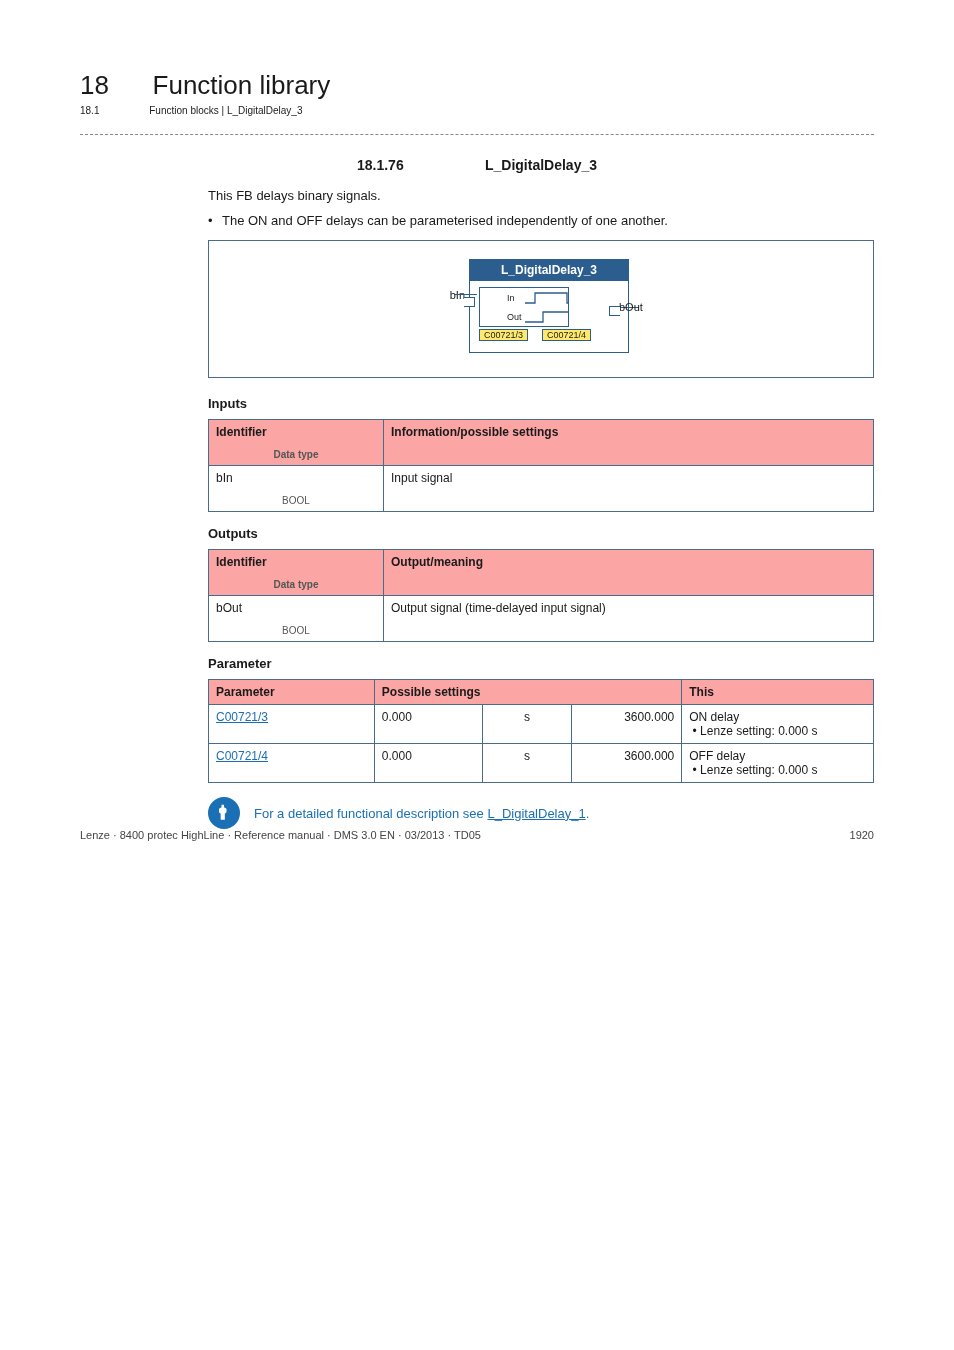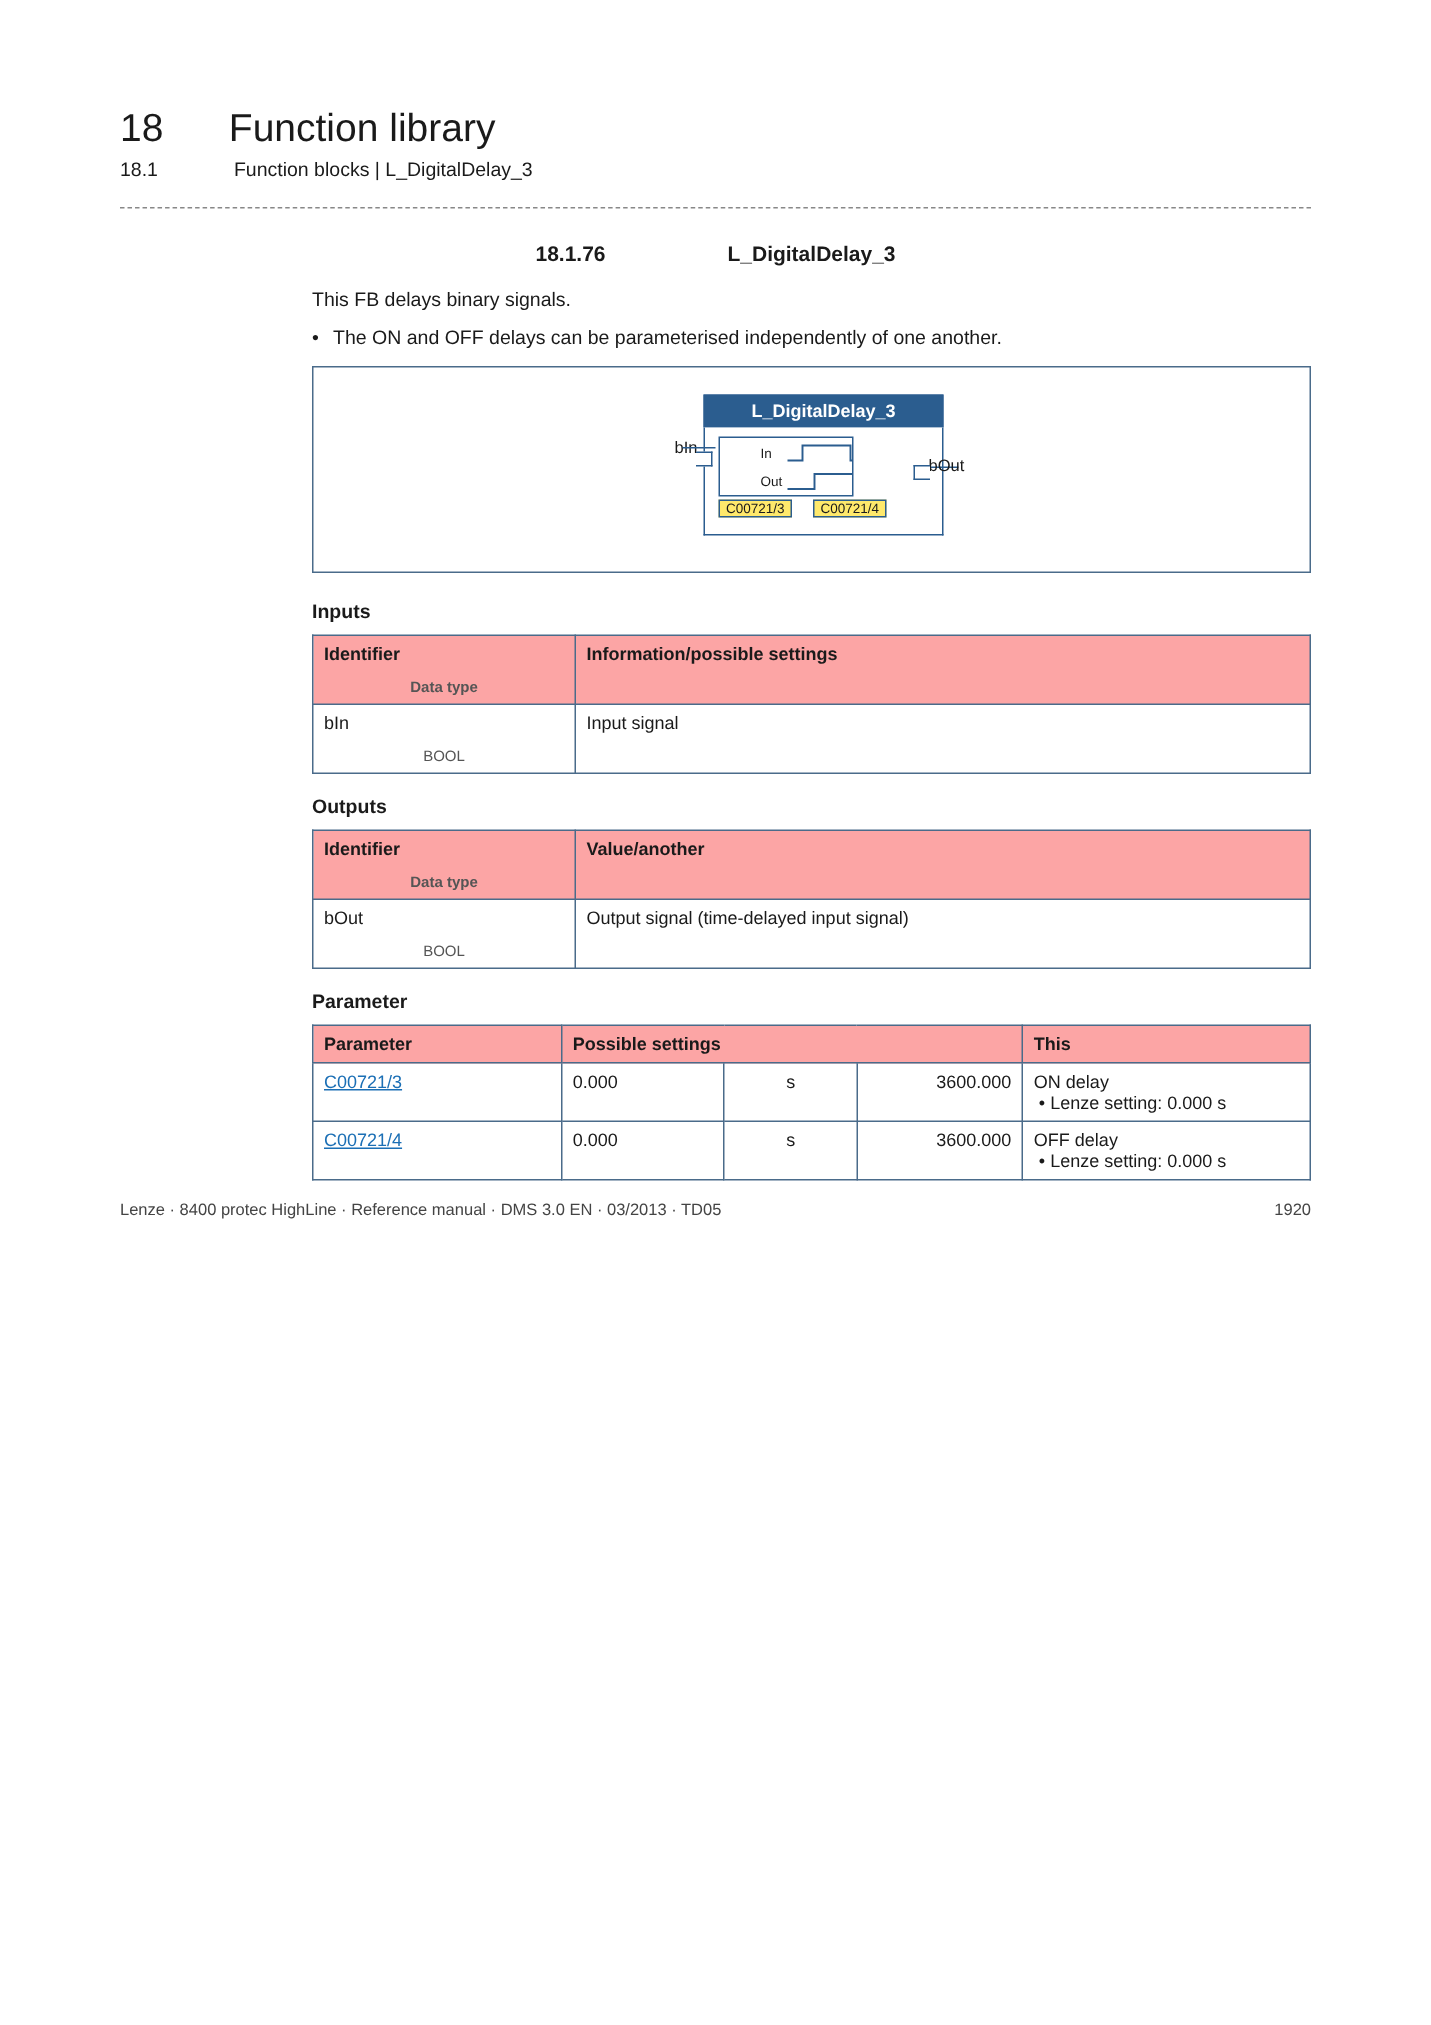--- a/index.html
+++ b/index.html
@@ -19,21 +19,21 @@
     vertical-align: top;
   }
   .chapter-title {
     font-size: 26px;
     font-weight: 400;
     display: inline-block;
     margin-left: 40px;
   }
   .section-line {
     margin-top: 4px;
-    font-size: 13px;
+    font-size: 10px;
   }
   .section-num { display:inline-block; }
   .section-title { display:inline-block; margin-left: 47px; }
   .dashed-rule {
     border: none;
     border-top: 1px dashed #888;
     margin: 18px 0 22px 0;
   }
   .heading-row {
     display: flex;
@@ -275,21 +275,21 @@
     </table>
 
   <div class="subhead">Outputs</div>
   <table class="spec">
     <tbody>
         <tr>
       <th style="width:160px">
         <span>Identifier</span>
         <span class="dtype">Data type</span>
       </th>
-      <th>Value/another</th>
+      <th>Output/meaning</th>
     </tr>
     <tr>
       <td>
         <span>bOut</span>
         <span class="dtype">BOOL</span>
       </td>
       <td>Output signal (time-delayed input signal)</td>
     </tr>
   </tbody>
     </table>
@@ -318,19 +318,29 @@
       <td style="text-align:center">s</td>
       <td style="text-align:right">3600.000</td>
       <td>
         <span>OFF delay</span><br>
         &nbsp;•&nbsp;<span>Lenze setting: 0.000 s</span>
       </td>
     </tr>
   </tbody>
     </table>
 
+  <div class="note-row">
+    <div class="note-icon">
+      <svg viewBox="0 0 24 24" fill="#fff">
+          <path d="M9 2h3v3l3 2v4l-2 2v7H8v-7l-2-2V7l3-2z"></path>
+        </svg>
+    </div>
+    <div style="color:#1b6fb5">
+      <span>For a detailed functional description see </span><span class="link">L_DigitalDelay_1</span><span>.</span>
+    </div>
+  </div>
 
 </div>
 
 <div class="footer">
   <span>Lenze · 8400 protec HighLine · Reference manual · DMS 3.0 EN · 03/2013 · TD05</span>
   <span>1920</span>
 </div>
 
 </body></html>

